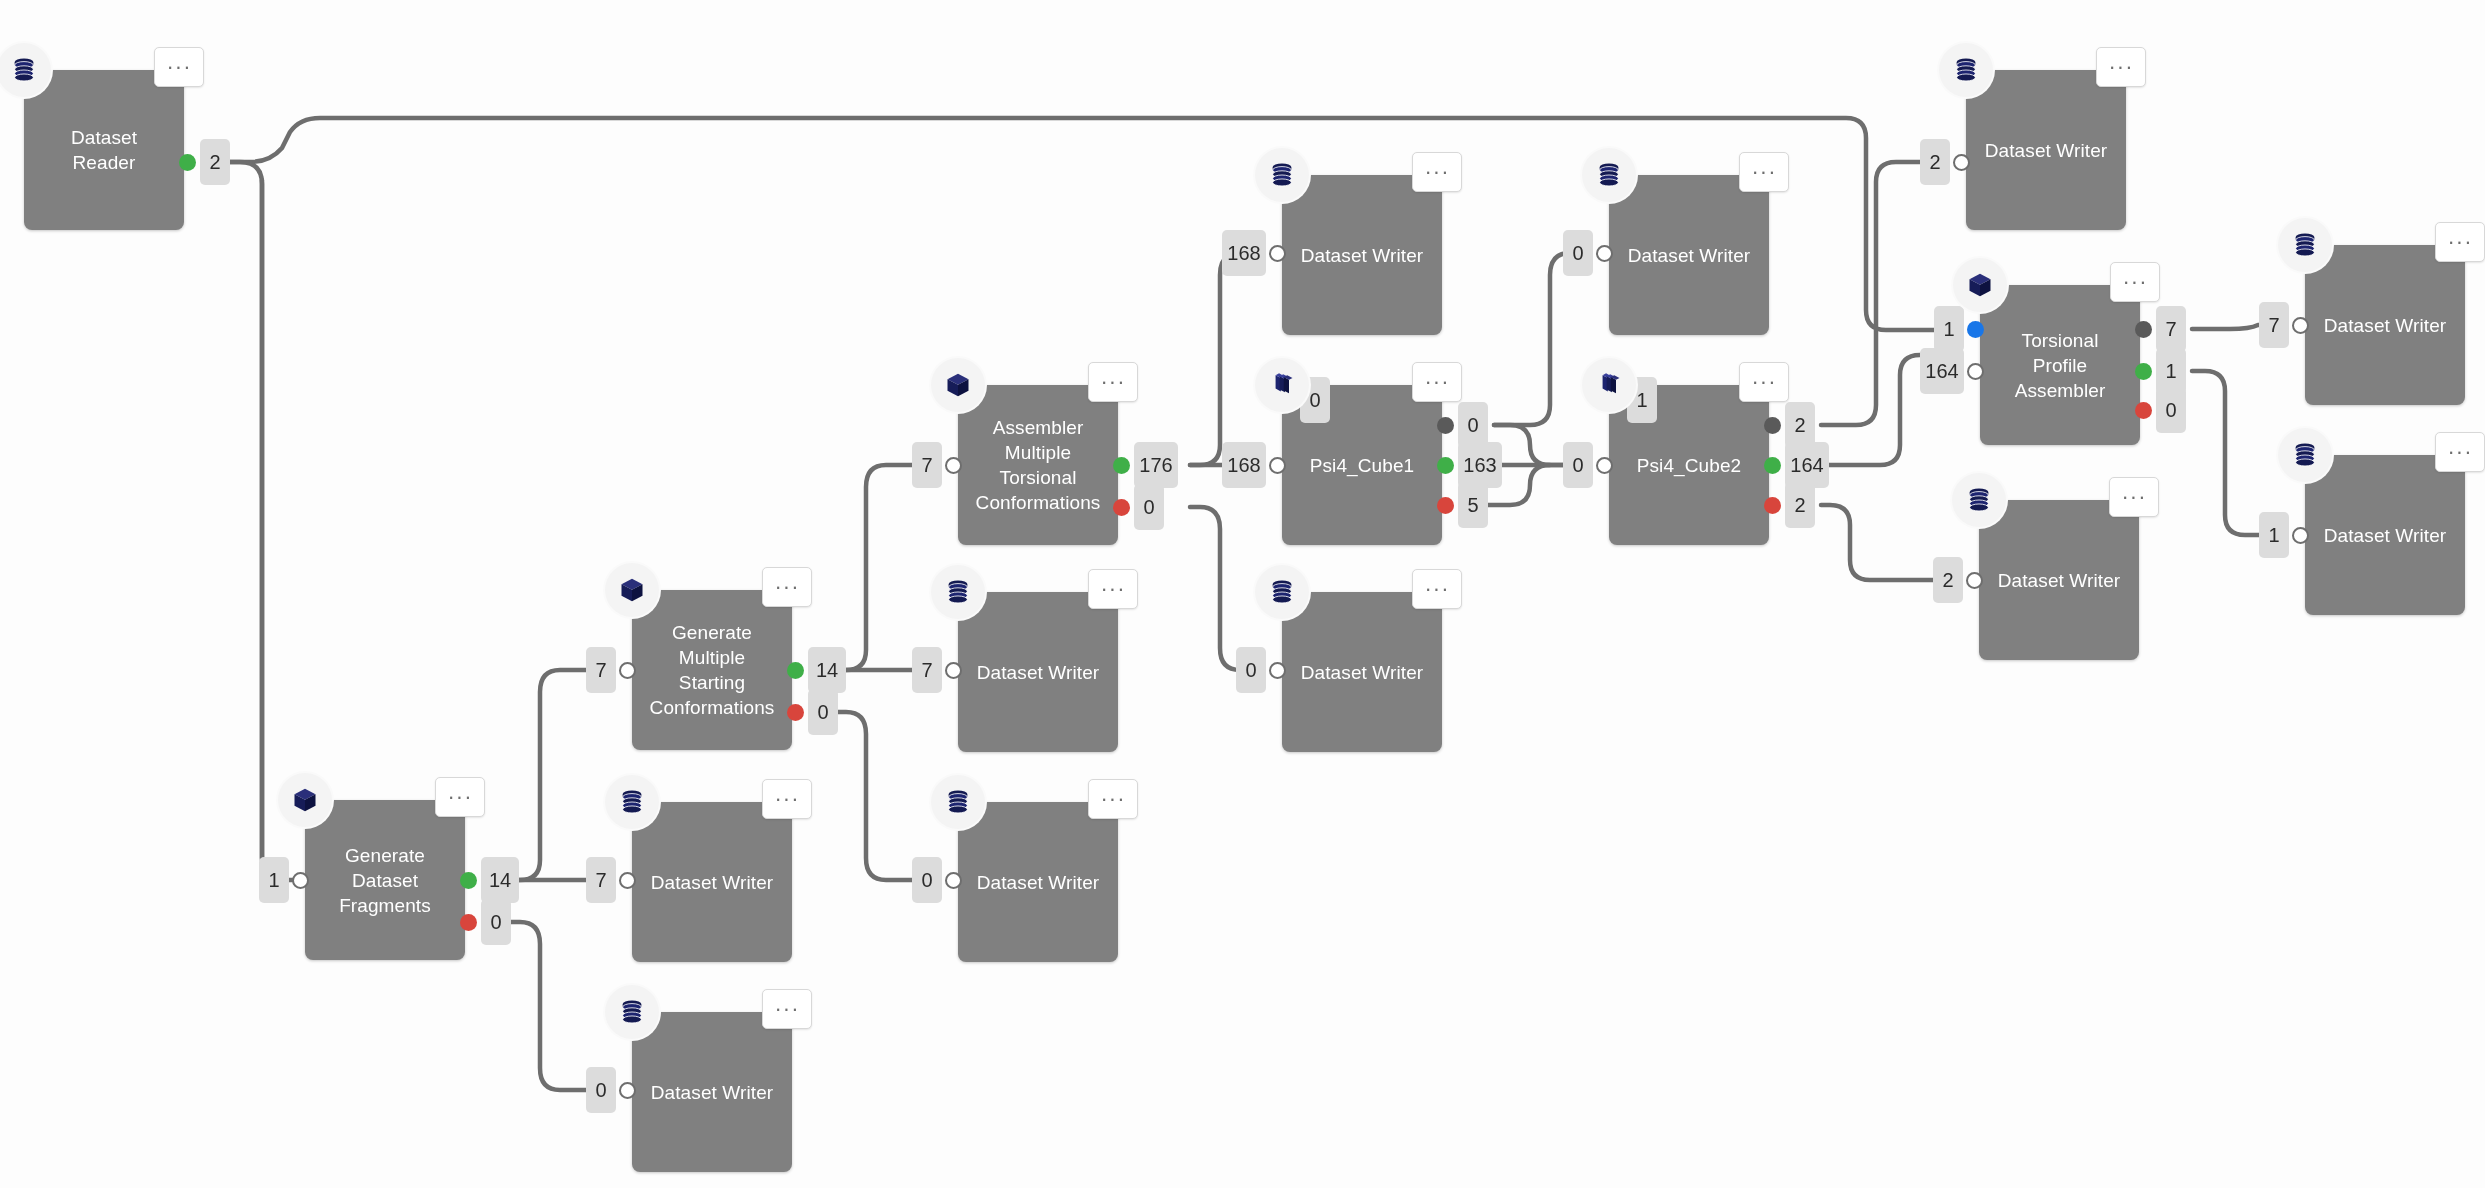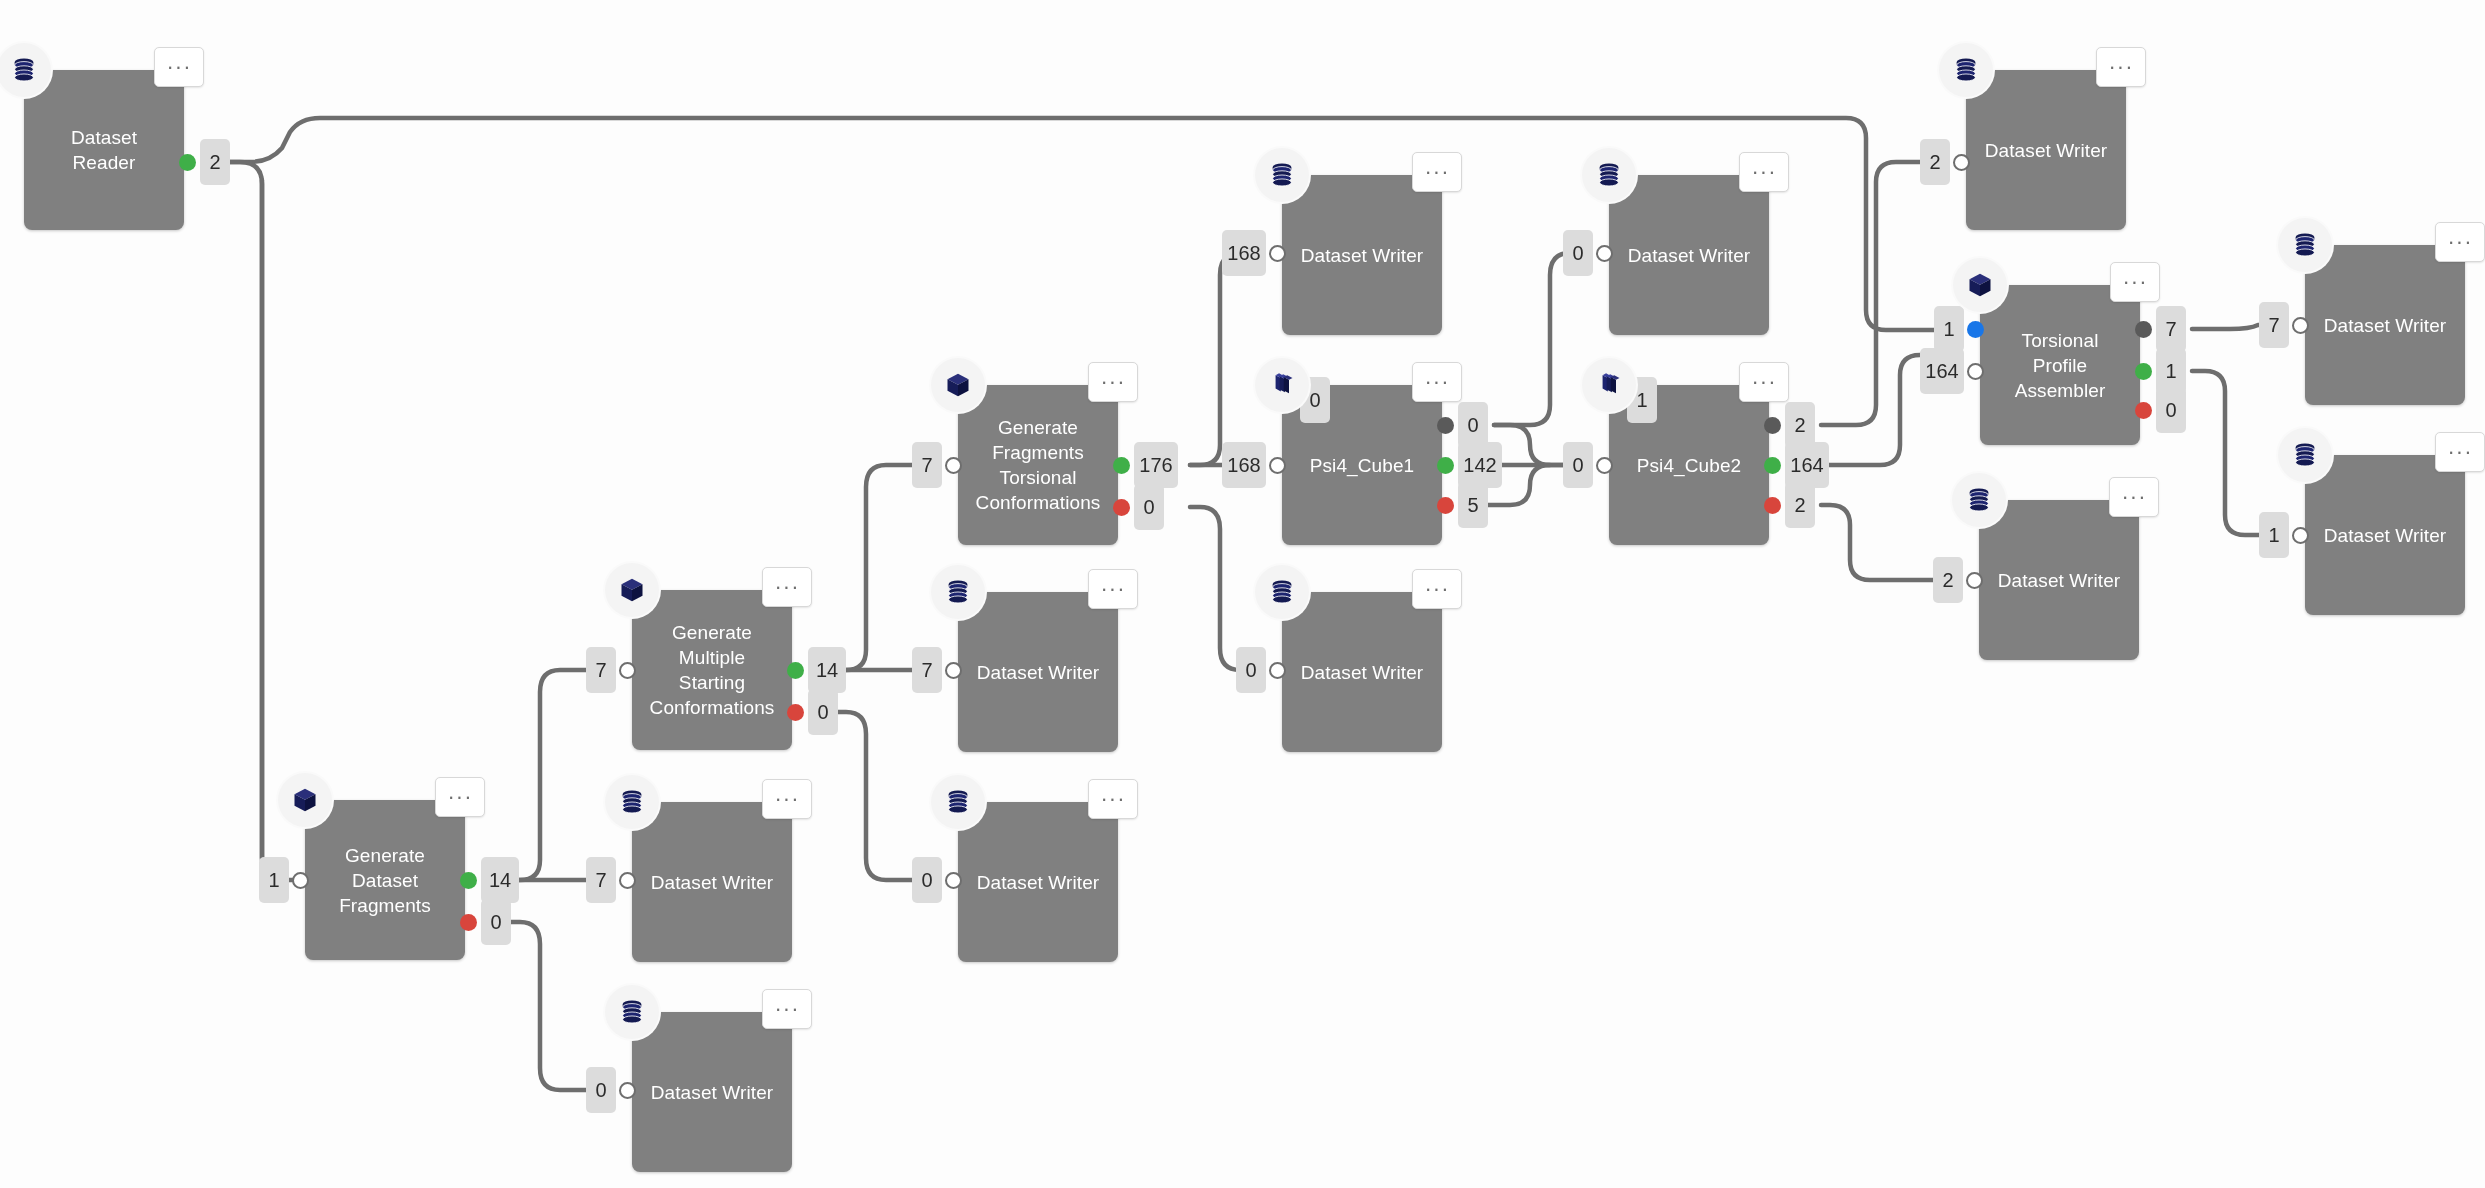--- a/index.html
+++ b/index.html
@@ -217,21 +217,21 @@
         </div>
         <div class="port-badge" style="width: 30px; left: 586px; top: 647px;">7</div>
         <div class="port-dot in-open" style="left: 619px; top: 662px;"></div>
         <div class="port-badge" style="width: 38px; left: 808px; top: 647px;">14</div>
         <div class="port-dot green" style="left: 787px; top: 662px;"></div>
         <div class="port-badge" style="width: 30px; left: 808px; top: 689px;">0</div>
         <div class="port-dot red" style="left: 787px; top: 704px;"></div>
       </div>
       <div style="position: absolute; left: 0px; top: 0px;">
         <div class="node" style="left: 958px; top: 385px; width: 160px; height: 160px;">
-          <div class="node-label">Generate Fragments Torsional Conformations</div>
+          <div class="node-label">Assembler Multiple Torsional Conformations</div>
         </div>
         <div class="node-icon" style="left: 931px; top: 358px;">
           <svg width="28" height="28" viewBox="0 0 24 24">
             <path d="M12 2.3 L21 7.0 L12 11.7 L3 7.0 Z" fill="#2a2f7a"></path>
             <path d="M3 7.0 L12 11.7 L12 21.6 L3 16.9 Z" fill="#161c58"></path>
             <path d="M21 7.0 L12 11.7 L12 21.6 L21 16.9 Z" fill="#0d1240"></path>
           </svg>
         </div>
         <div class="node-menu" style="left: 1088px; top: 362px;">
           <span>···</span>
@@ -258,21 +258,21 @@
           </svg>
         </div>
         <div class="node-menu" style="left: 1412px; top: 362px;">
           <span>···</span>
         </div>
         <div class="port-badge" style="width: 44px; left: 1222px; top: 442px;">168</div>
         <div class="port-dot in-open" style="left: 1269px; top: 457px;"></div>
         <div class="port-badge" style="left: 1300px; top: 377px;">0</div>
         <div class="port-badge" style="width: 30px; left: 1458px; top: 402px;">0</div>
         <div class="port-dot dark" style="left: 1437px; top: 417px;"></div>
-        <div class="port-badge" style="width: 44px; left: 1458px; top: 442px;">142</div>
+        <div class="port-badge" style="width: 44px; left: 1458px; top: 442px;">163</div>
         <div class="port-dot green" style="left: 1437px; top: 457px;"></div>
         <div class="port-badge" style="width: 30px; left: 1458px; top: 482px;">5</div>
         <div class="port-dot red" style="left: 1437px; top: 497px;"></div>
       </div>
       <div style="position: absolute; left: 0px; top: 0px;">
         <div class="node" style="left: 1609px; top: 385px; width: 160px; height: 160px;">
           <div class="node-label">Psi4_Cube2</div>
         </div>
         <div class="node-icon" style="left: 1582px; top: 358px;">
           <svg width="28" height="28" viewBox="0 0 24 24">

